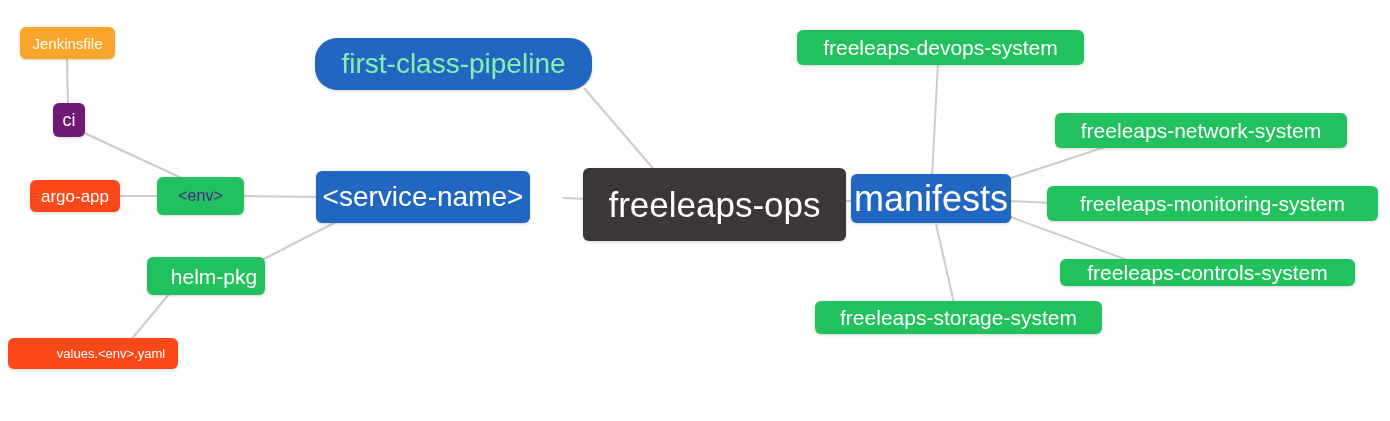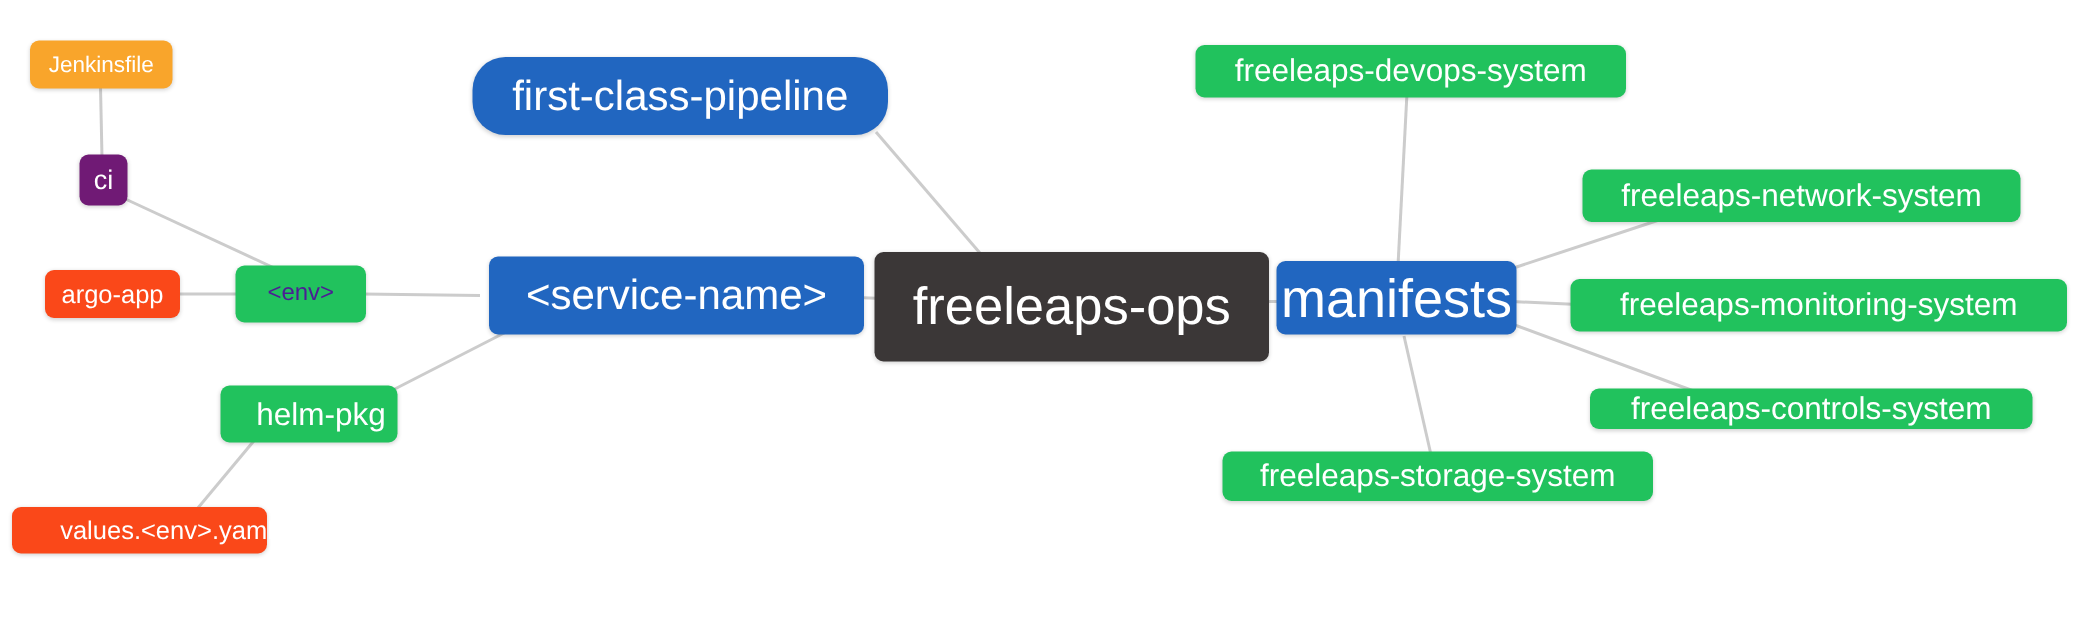--- a/index.html
+++ b/index.html
@@ -54,23 +54,23 @@
       <line x1="1008" y1="201" x2="1052" y2="203" stroke="#cccccc" stroke-width="2"></line>
       <line x1="1008" y1="216" x2="1130" y2="261" stroke="#cccccc" stroke-width="2"></line>
       <line x1="936" y1="224" x2="956" y2="312" stroke="#cccccc" stroke-width="2"></line>
     </svg>
   <div>
       <div class="node" style="left: 20px; top: 27px; width: 95px; height: 32px; font-size: 15px; background: rgb(249, 165, 43); color: rgb(255, 255, 255);">Jenkinsfile</div>
       <div class="node" style="left: 53px; top: 103px; width: 32px; height: 34px; font-size: 18px; background: #701a75; color: rgb(255, 255, 255);">ci</div>
       <div class="node" style="left: 30px; top: 180px; width: 90px; height: 32px; font-size: 17px; background: rgb(250, 72, 25); color: rgb(255, 255, 255);">argo-app</div>
       <div class="node" style="left: 157px; top: 177px; width: 87px; height: 38px; font-size: 16px; background: rgb(33, 194, 93); color: #4c1d95;">&lt;env&gt;</div>
       <div class="node" style="left: 147px; top: 257px; width: 118px; height: 38px; font-size: 21px; background: rgb(33, 194, 93); color: rgb(255, 255, 255); padding-left: 16px;">helm-pkg</div>
-      <div class="node" style="left: 8px; top: 338px; width: 170px; height: 31px; font-size: 17px; background: rgb(250, 72, 25); color: rgb(255, 255, 255); padding-left: 36px;">values.&lt;env&gt;.yaml</div>
-      <div class="node" style="left: 315px; top: 38px; width: 277px; height: 52px; font-size: 28px; background: rgb(33, 102, 192); color: #ffffff; border-radius: 22px;">first-class-pipeline</div>
-      <div class="node" style="left: 316px; top: 171px; width: 250px; height: 52px; font-size: 28px; background: rgb(33, 102, 192); color: rgb(255, 255, 255); margin-left: 10px;">&lt;service-name&gt;</div>
+      <div class="node" style="left: 8px; top: 338px; width: 170px; height: 31px; font-size: 13px; background: rgb(250, 72, 25); color: rgb(255, 255, 255); padding-left: 36px;">values.&lt;env&gt;.yaml</div>
+      <div class="node" style="left: 315px; top: 38px; width: 277px; height: 52px; font-size: 28px; background: rgb(33, 102, 192); color: #86efac; border-radius: 22px;">first-class-pipeline</div>
+      <div class="node" style="left: 316px; top: 171px; width: 214px; height: 52px; font-size: 28px; background: rgb(33, 102, 192); color: rgb(255, 255, 255);">&lt;service-name&gt;</div>
       <div class="node" style="left: 583px; top: 168px; width: 263px; height: 73px; font-size: 35px; background: rgb(59, 55, 55); color: rgb(255, 255, 255);">freeleaps-ops</div>
       <div class="node" style="left: 851px; top: 174px; width: 160px; height: 49px; font-size: 36px; background: rgb(33, 102, 192); color: rgb(255, 255, 255);">manifests</div>
       <div class="node" style="left: 797px; top: 30px; width: 287px; height: 35px; font-size: 21px; background: rgb(33, 194, 93); color: rgb(255, 255, 255);">freeleaps-devops-system</div>
       <div class="node" style="left: 1055px; top: 113px; width: 292px; height: 35px; font-size: 21px; background: rgb(33, 194, 93); color: rgb(255, 255, 255);">freeleaps-network-system</div>
       <div class="node" style="left: 1047px; top: 186px; width: 331px; height: 35px; font-size: 21px; background: rgb(33, 194, 93); color: rgb(255, 255, 255);">freeleaps-monitoring-system</div>
       <div class="node" style="left: 1060px; top: 259px; width: 295px; height: 27px; font-size: 21px; background: rgb(33, 194, 93); color: rgb(255, 255, 255);">freeleaps-controls-system</div>
       <div class="node" style="left: 815px; top: 301px; width: 287px; height: 33px; font-size: 21px; background: rgb(33, 194, 93); color: rgb(255, 255, 255);">freeleaps-storage-system</div>
     </div>
 </div>
 

